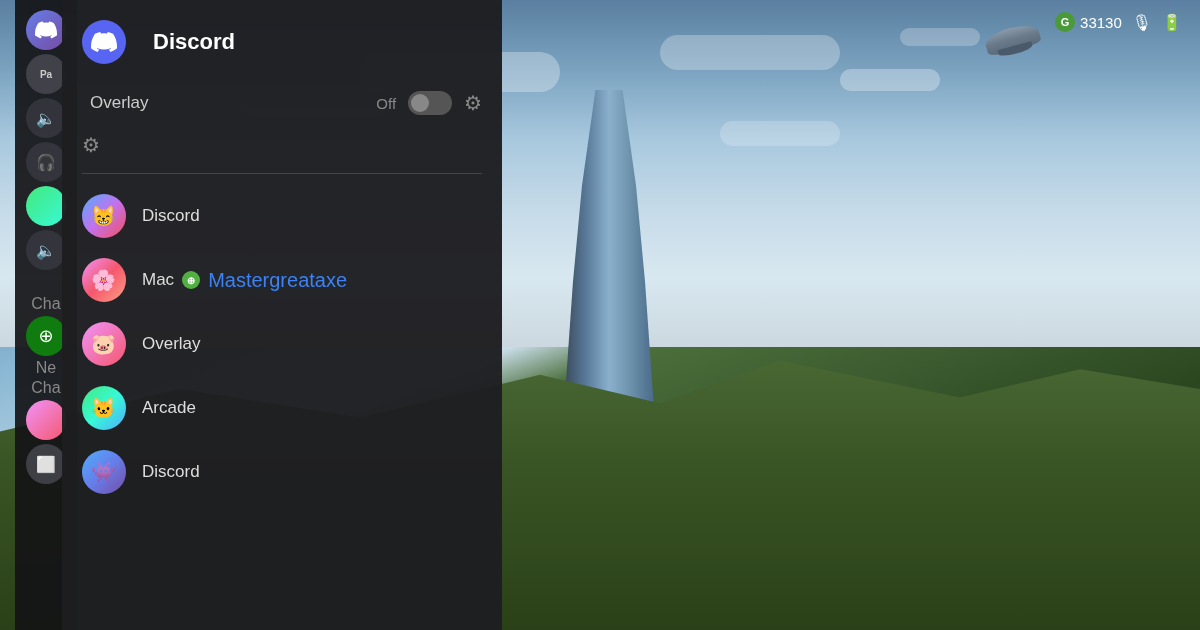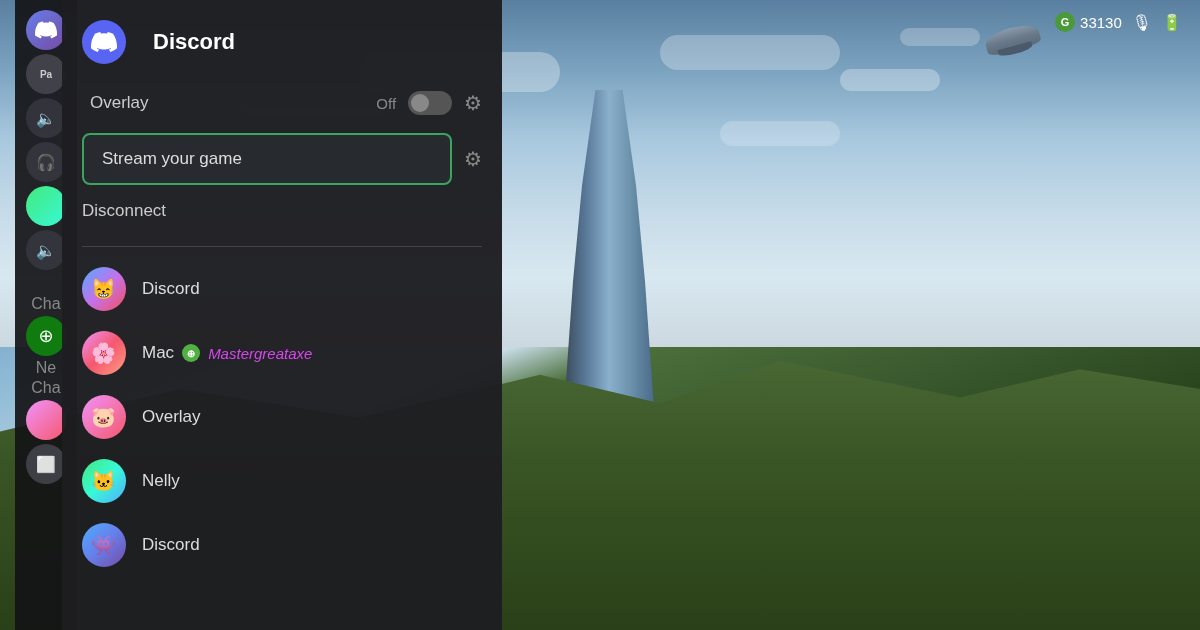--- a/index.html
+++ b/index.html
@@ -370,23 +370,22 @@
       width: 18px;
       height: 18px;
       background: #52b043;
       border-radius: 50%;
       font-size: 10px;
       color: white;
       font-weight: bold;
     }
 
     .member-tag {
-      font-size: 15px;
-      color: #d946ef;
-      font-style: italic;
+      font-size: 20px;
+      color: #3b82f6;
     }
 
     
     .hud-topright {
       position: absolute;
       top: 12px;
       right: 18px;
       z-index: 30;
       display: flex;
       flex-direction: column;
@@ -554,27 +553,23 @@
       <span class="overlay-status">Off</span>
       <div class="toggle">
         <div class="toggle-knob"></div>
       </div>
       <span class="gear-icon">⚙</span>
     </div>
   </div>
 
 
   <div class="stream-button-row">
-    <div class="stream-button">Stream your game</div>
     <span class="stream-gear">⚙</span>
   </div>
 
-  <div class="disconnect-row">
-    <span class="disconnect-label">Disconnect</span>
-  </div>
 
   <div class="divider"></div>
 
   <div class="members-list">
 
     <div class="member-item">
       <div class="member-avatar av-graggle">
         <span>😸</span>
       </div>
       <div class="member-name">
@@ -600,21 +595,21 @@
       <div class="member-name">
         <span>Overlay</span>
       </div>
     </div>
 
     <div class="member-item">
       <div class="member-avatar av-nelly">
         <span>🐱</span>
       </div>
       <div class="member-name">
-        <span>Nelly</span>
+        <span>Arcade</span>
       </div>
     </div>
 
     <div class="member-item">
       <div class="member-avatar av-wumpus">
         <span>👾</span>
       </div>
       <div class="member-name">
         <span>Discord</span>
       </div>

